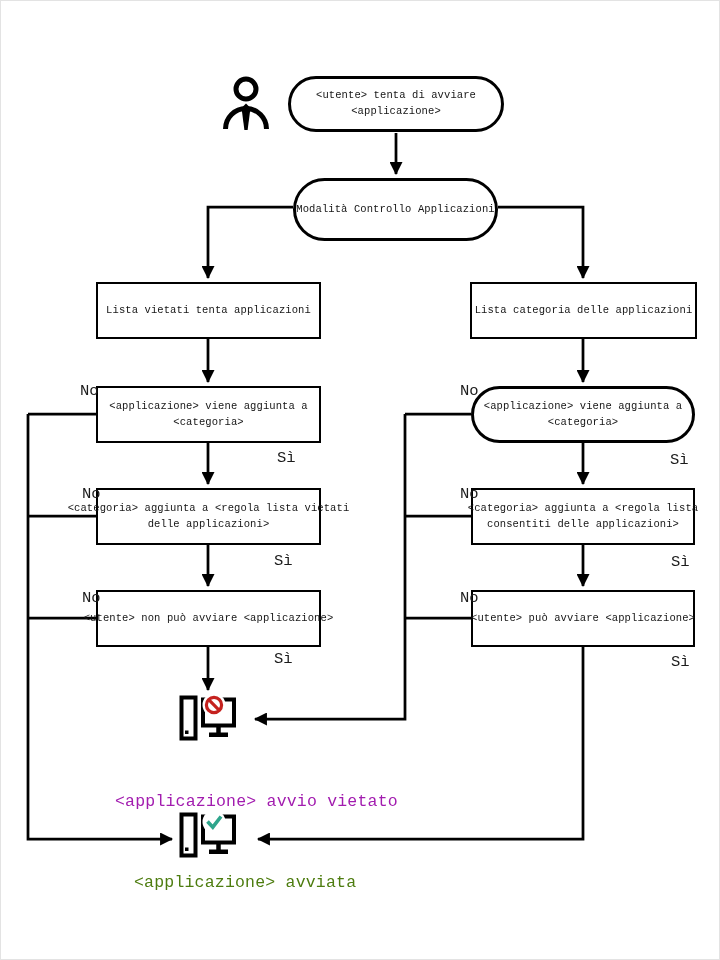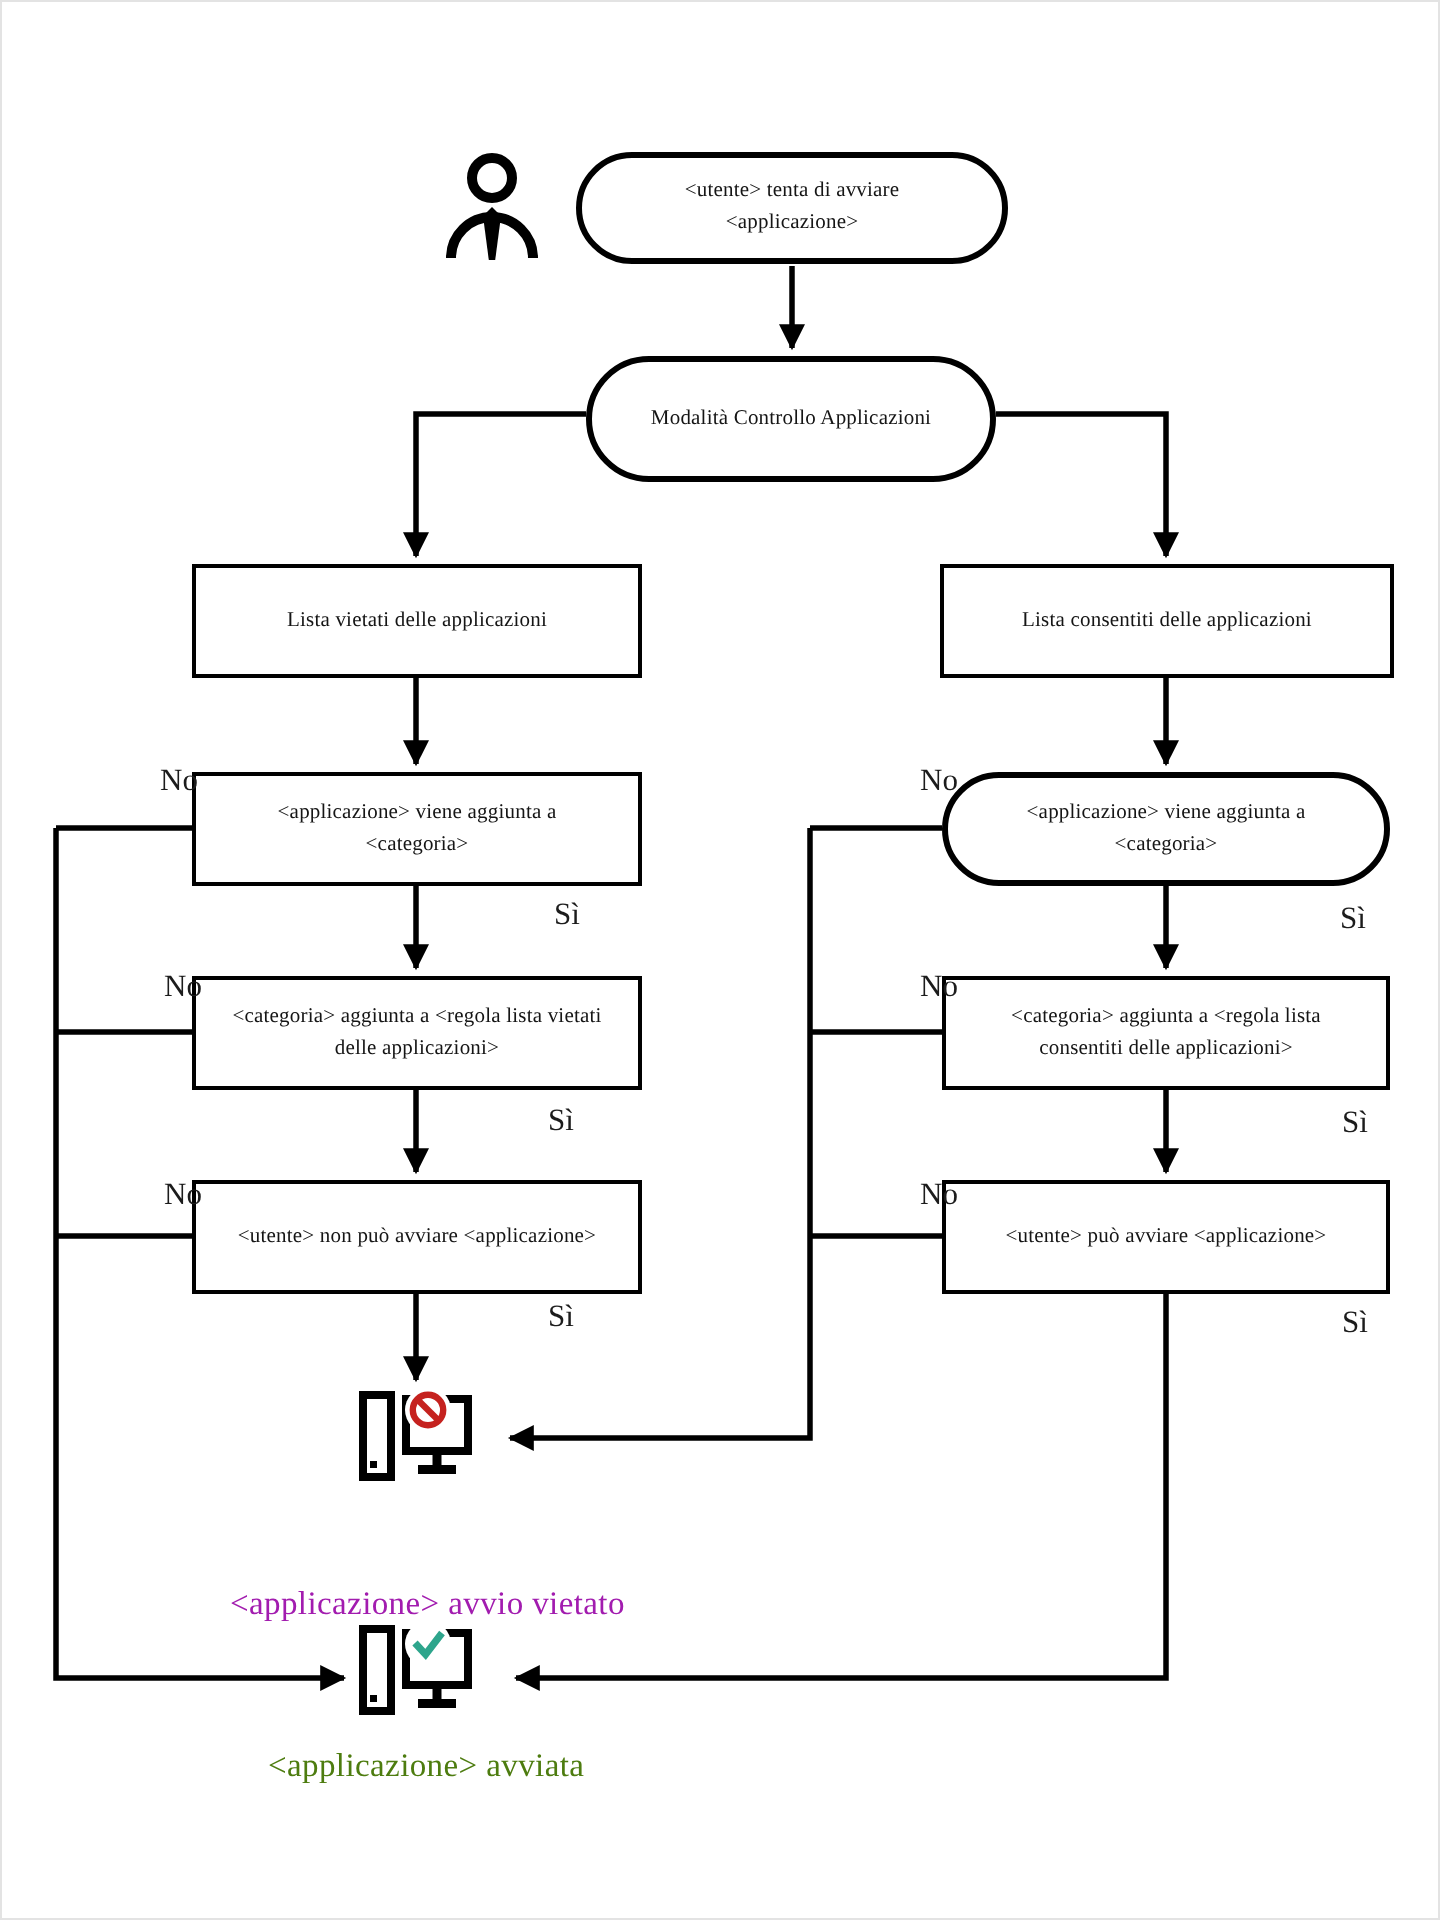--- a/index.html
+++ b/index.html
@@ -1,18 +1,18 @@
 <!DOCTYPE html>
 <html><head>
 <meta charset="utf-8">
 <style>
   html,body{margin:0;padding:0;background:#fff;}
   .stage{
     position:relative;width:720px;height:960px;background:#ffffff;
-    font-family:Liberation Serif, serif;box-sizing:border-box;
+    font-family:Liberation Mono, monospace;box-sizing:border-box;
     border:1px solid #e3e3e3;overflow:hidden;
   }
   .wires{position:absolute;left:0;top:0;}
   .node{
     position:absolute;display:flex;flex-direction:column;align-items:center;justify-content:center;
     border:2.5px solid #000;background:#fff;text-align:center;
     font-size:10.5px;line-height:1.5;color:#151515;letter-spacing:.1px;box-sizing:border-box;
   }
   .node--stadium{border-radius:999px;border-width:3px;}
   .node .tline{white-space:nowrap;display:block;}
@@ -69,25 +69,25 @@
   <div class="node node--stadium" style="left:287px;top:75px;width:216px;height:56px">
     <span class="tline">&lt;utente&gt; tenta di avviare</span>
     <span class="tline">&lt;applicazione&gt;</span>
   </div>
 
   <div class="node node--stadium" style="left:292px;top:177px;width:205px;height:63px">
     <span class="tline">Modalità Controllo Applicazioni</span>
   </div>
 
   <div class="node" style="left:95px;top:281px;width:225px;height:57px">
-    <span class="tline">Lista vietati delle applicazioni</span>
+    <span class="tline">Lista vietati tenta applicazioni</span>
   </div>
 
   <div class="node" style="left:469px;top:281px;width:227px;height:57px">
-    <span class="tline">Lista consentiti delle applicazioni</span>
+    <span class="tline">Lista categoria delle applicazioni</span>
   </div>
 
   <div class="node" style="left:95px;top:385px;width:225px;height:57px">
     <span class="tline">&lt;applicazione&gt; viene aggiunta a</span>
     <span class="tline">&lt;categoria&gt;</span>
   </div>
 
   <div class="node node--stadium" style="left:470px;top:385px;width:224px;height:57px">
     <span class="tline">&lt;applicazione&gt; viene aggiunta a</span>
     <span class="tline">&lt;categoria&gt;</span>

